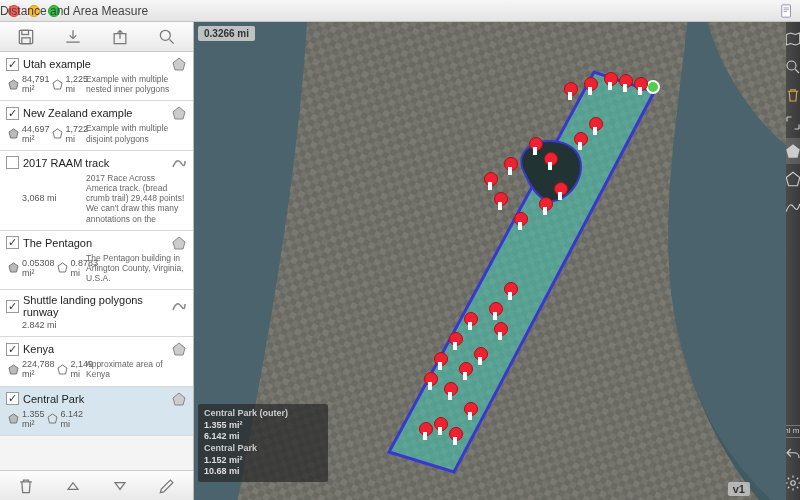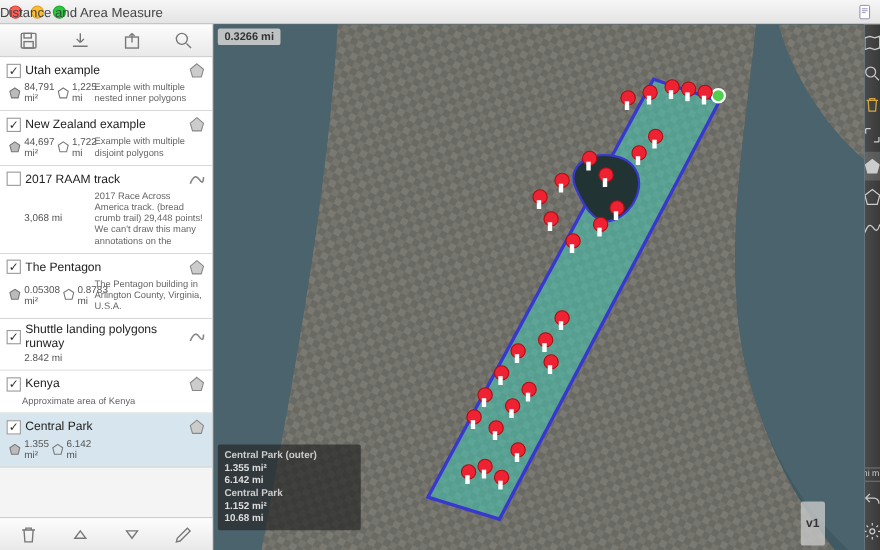--- a/index.html
+++ b/index.html
@@ -38,21 +38,21 @@
 .metric svg { flex-shrink:0; }
 .desc { font-size:8.5px; color:#666; line-height:1.2; flex:1; word-break:break-word;margin-left:12px; }
 
 
 .maparea { flex:1; position:relative; background:#5a6b72; overflow:hidden;font-weight:bold; }
 .map-bg { position:absolute; inset:0; }
 .scale-bar { position:absolute; top:4px; left:4px; background:rgba(210,210,210,0.85); color:#333; font-size:10px; padding:2px 6px; border-radius:2px; }
 .info-panel { position:absolute; bottom:18px; left:4px; background:rgba(40,40,40,0.7); color:#ddd; font-size:9px; padding:4px 6px; border-radius:2px; min-width:130px; }
 .info-row { line-height:1.3; }
 .info-header { color:#ccc; }
-.version-tag { position:absolute; bottom:4px; right:36px; background:rgba(200,200,200,0.8); color:#333; font-size:11px; padding:14px 5px; border-radius:2px;margin-top:11px; }
+.version-tag { position:absolute; bottom:4px; right:36px; background:rgba(200,200,200,0.8); color:#333; font-size:11px; padding:1px 5px; border-radius:2px;margin-top:11px; }
 
 
 .right-bar { width:14px; background:linear-gradient(90deg,#4a4a4a,#3a3a3a); display:flex; flex-direction:column; align-items:center; padding:4px 0; gap:2px; }
 .rb-btn { width:26px; height:26px; display:flex; align-items:center; justify-content:center; cursor:pointer; color:#ccc; border-radius:3px; }
 .rb-btn.active { background:rgba(255,255,255,0.15); }
 .rb-btn.trash { color:#d4a940; }
 .rb-spacer { flex:1; }
 .unit-box { font-size:8px; color:#ccc; line-height:1.1; text-align:center; width:26px; border:1px solid #777; border-radius:2px; padding:1px 0; margin:2px 0;}
 
 
@@ -233,20 +233,34 @@
 
       <div class="item">
         <div class="item-head">
           <div class="chk">✓</div>
           <div class="item-title">Kenya</div>
           <svg class="type-icon" width="16" height="16">
               <polygon points="8,2 14,7 12,14 4,14 2,7" fill="#ccc" stroke="#888"></polygon>
             </svg>
         </div>
         <div class="item-body">
+          <div class="metrics">
+            <div class="metric">
+                <svg width="11" height="11">
+                  <polygon points="5.5,1 10,4 8.5,10 2.5,10 1,4" fill="#bbb" stroke="#777"></polygon>
+                </svg>
+                <span>224,788 mi²</span>
+              </div>
+            <div class="metric">
+                <svg width="11" height="11">
+                  <polygon points="5.5,1 10,4 8.5,10 2.5,10 1,4" fill="none" stroke="#777"></polygon>
+                </svg>
+                <span>2,149 mi</span>
+              </div>
+          </div>
           <div class="desc">Approximate area of Kenya</div>
         </div>
       </div>
 
       <div class="item selected">
         <div class="item-head">
           <div class="chk">✓</div>
           <div class="item-title">Central Park</div>
           <svg class="type-icon" width="16" height="16">
               <polygon points="8,2 14,7 12,14 4,14 2,7" fill="#ccc" stroke="#888"></polygon>

